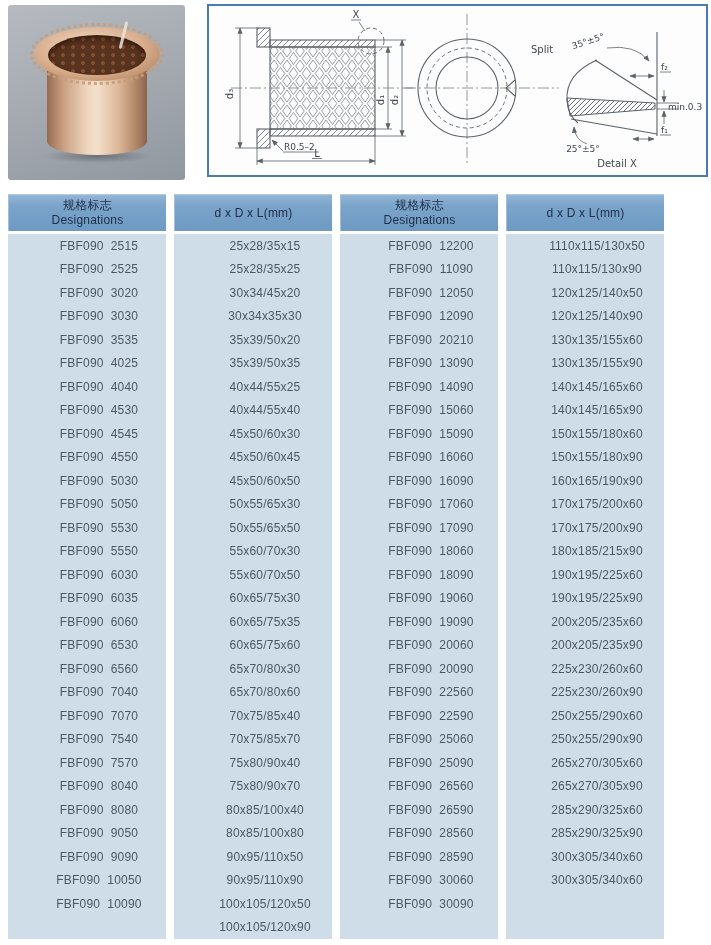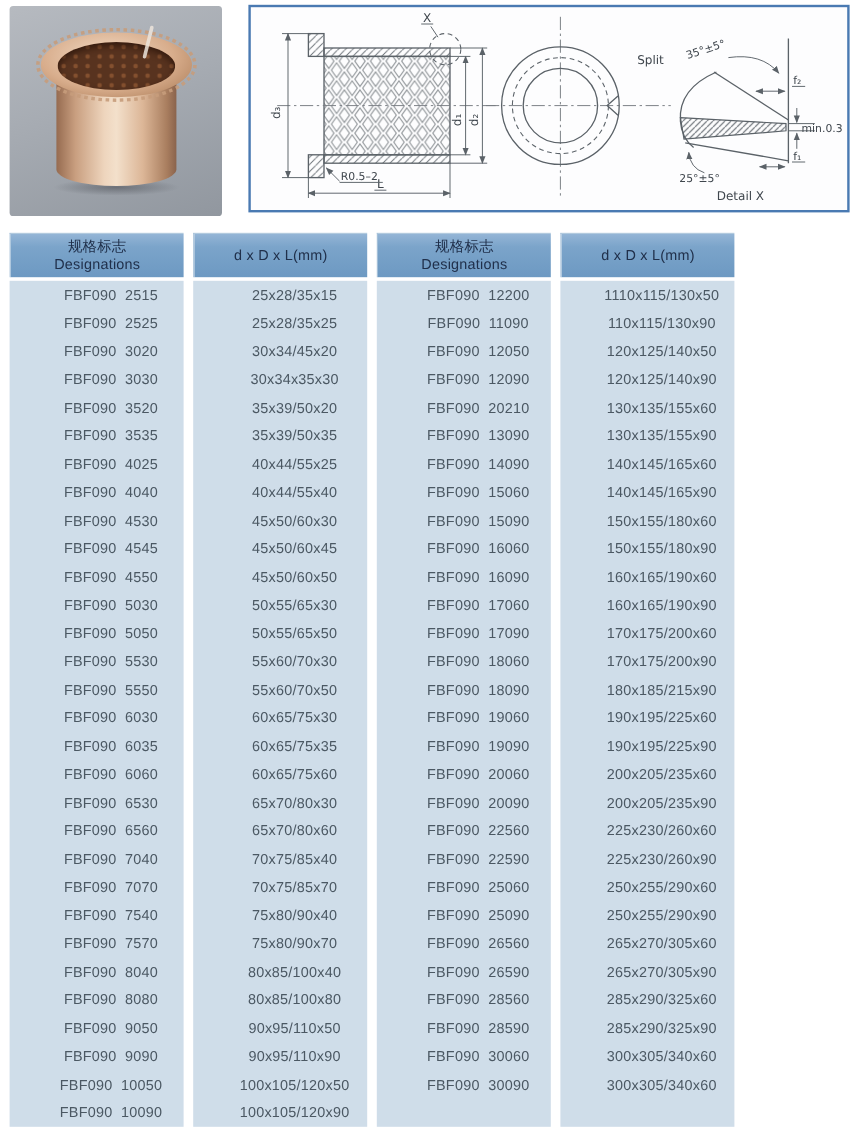--- a/index.html
+++ b/index.html
@@ -37,21 +37,21 @@
     border:2px solid #4a7ab2;background:#fdfdfe;box-sizing:border-box;
   }
   .drawing-panel svg{display:block;}
   .dline{stroke:#5b6268;stroke-width:1.1;fill:none;}
   .dthin{stroke:#5b6268;stroke-width:.8;fill:none;}
   .dcl{stroke:#777c82;stroke-width:.8;fill:none;stroke-dasharray:11 3 2 3;}
   .ddash{stroke:#5b6268;stroke-width:.9;fill:none;stroke-dasharray:4 3;}
   .dtext{font-family:"DejaVu Sans", sans-serif;font-size:10px;fill:#3f464d;}
   .dtext-s{font-family:"DejaVu Sans", sans-serif;font-size:9px;fill:#3f464d;}
   
-  .spec-table{position:absolute;left:8px;top:194px;width:604px;display:flex;gap:8px;}
+  .spec-table{position:absolute;left:8px;top:194px;width:656px;display:flex;gap:8px;}
   .col{flex:1 1 0;min-width:0;}
   .col-header{
     height:36px;margin-bottom:3px;
     background:linear-gradient(180deg,#94b5d6 0%,#7ba4ca 30%,#6d99c2 100%);
     border-top:1px solid #b2cade;border-left:1px solid #a3bfd8;
     display:flex;flex-direction:column;align-items:center;justify-content:center;
     color:#20304b;font-size:12px;line-height:15px;letter-spacing:.2px;
   }
   .rows{background:#cfdde9;height:705px;display:flex;flex-direction:column;padding-left:24px;}
   .cell{
@@ -187,21 +187,20 @@
   <div class="col">
     <div class="col-header">
       <span>规格标志</span>
       <span>Designations</span>
     </div>
     <div class="rows">
         <div class="cell">FBF090  2515</div>
         <div class="cell">FBF090  2525</div>
         <div class="cell">FBF090  3020</div>
         <div class="cell">FBF090  3030</div>
-        <div class="cell">FBF090  3520</div>
         <div class="cell">FBF090  3535</div>
         <div class="cell">FBF090  4025</div>
         <div class="cell">FBF090  4040</div>
         <div class="cell">FBF090  4530</div>
         <div class="cell">FBF090  4545</div>
         <div class="cell">FBF090  4550</div>
         <div class="cell">FBF090  5030</div>
         <div class="cell">FBF090  5050</div>
         <div class="cell">FBF090  5530</div>
         <div class="cell">FBF090  5550</div>
@@ -306,21 +305,20 @@
         <div class="cell">1110x115/130x50</div>
         <div class="cell">110x115/130x90</div>
         <div class="cell">120x125/140x50</div>
         <div class="cell">120x125/140x90</div>
         <div class="cell">130x135/155x60</div>
         <div class="cell">130x135/155x90</div>
         <div class="cell">140x145/165x60</div>
         <div class="cell">140x145/165x90</div>
         <div class="cell">150x155/180x60</div>
         <div class="cell">150x155/180x90</div>
-        <div class="cell">160x165/190x60</div>
         <div class="cell">160x165/190x90</div>
         <div class="cell">170x175/200x60</div>
         <div class="cell">170x175/200x90</div>
         <div class="cell">180x185/215x90</div>
         <div class="cell">190x195/225x60</div>
         <div class="cell">190x195/225x90</div>
         <div class="cell">200x205/235x60</div>
         <div class="cell">200x205/235x90</div>
         <div class="cell">225x230/260x60</div>
         <div class="cell">225x230/260x90</div>

